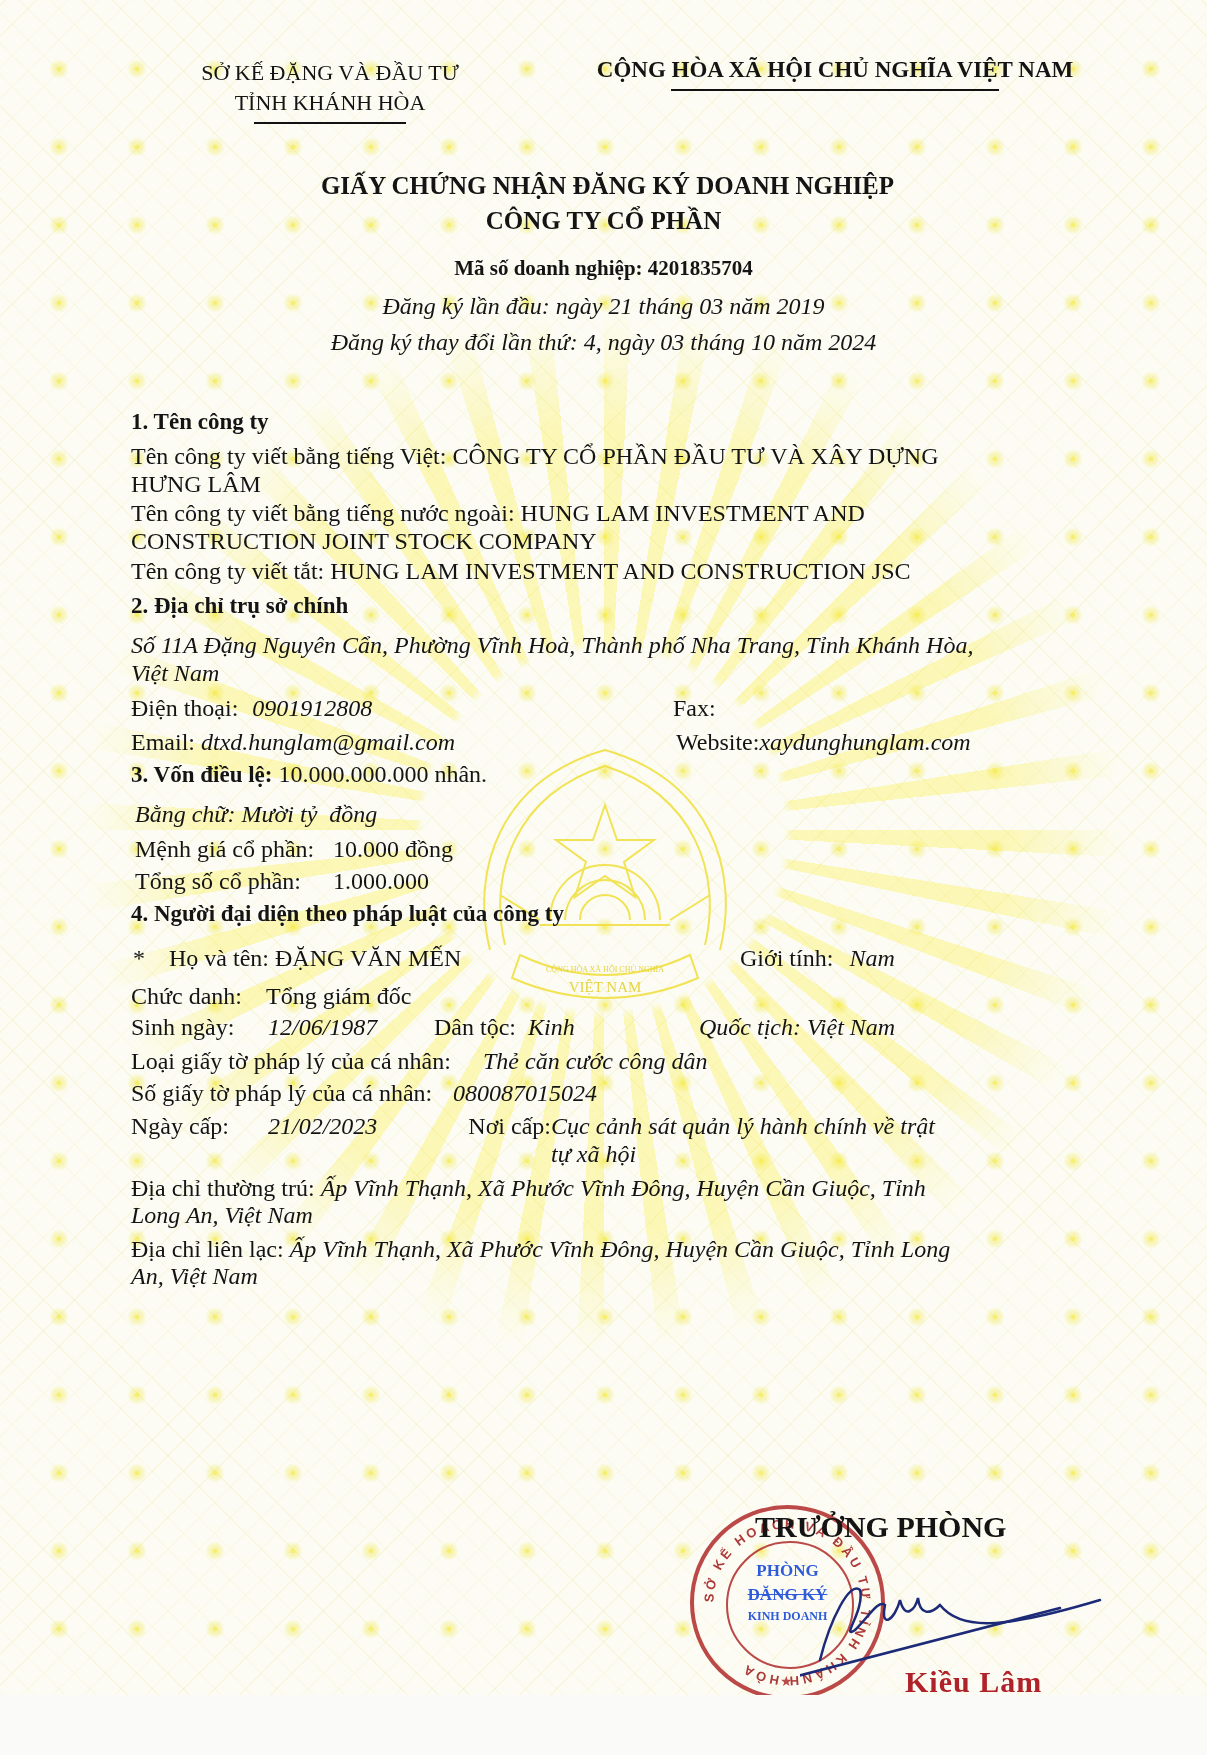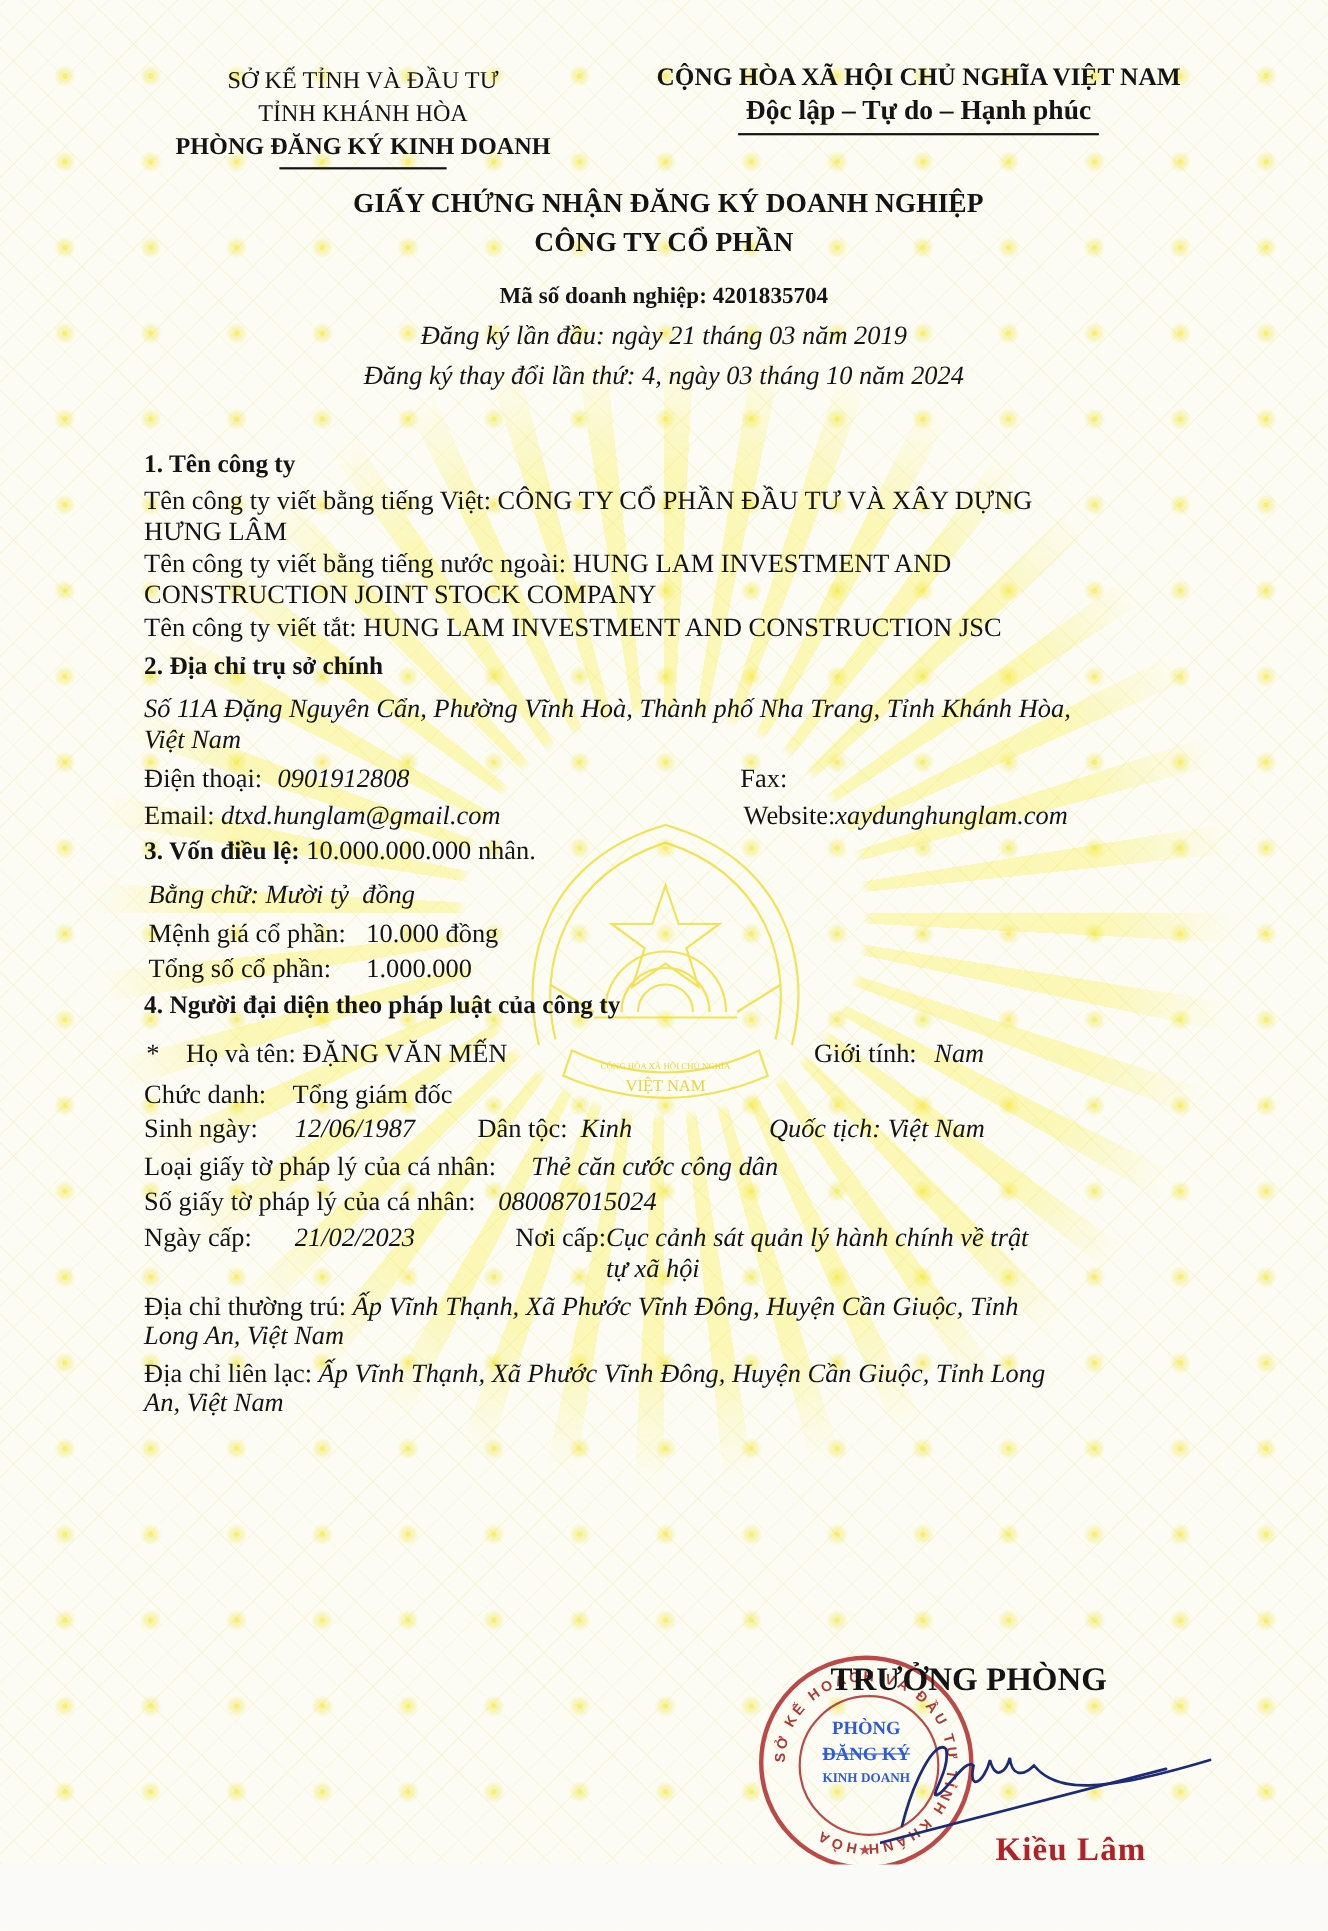--- a/index.html
+++ b/index.html
@@ -79,29 +79,27 @@
     <path d="M120 200 A 25 25 0 0 1 170 200"></path>
     <path d="M80 205 L 210 205"></path>
     <path d="M60 235 Q 145 275 230 235 L 238 258 Q 145 298 52 258 Z"></path>
     <path d="M40 175 L 80 200 M 250 175 L 210 200"></path>
   </g>
   <text x="145" y="252" text-anchor="middle" font-size="8" fill="#e6d440" font-family="Liberation Serif, serif">CỘNG HÒA XÃ HỘI CHỦ NGHĨA</text>
   <text x="145" y="272" text-anchor="middle" font-size="15" fill="#e6d440" font-family="Liberation Serif, serif">VIỆT NAM</text>
 </svg>
 
 <div class="abs hdr-left">
-  <div>SỞ KẾ TỈNH VÀ ĐẦU TƯ</div>
+  <div>SỞ KẾ ĐẶNG VÀ ĐẦU TƯ</div>
   <div>TỈNH KHÁNH HÒA</div>
-  <div class="l3">PHÒNG ĐĂNG KÝ KINH DOANH</div>
   <div class="rule"></div>
 </div>
 
 <div class="abs hdr-right">
   <div class="l1">CỘNG HÒA XÃ HỘI CHỦ NGHĨA VIỆT NAM</div>
-  <div class="l2">Độc lập – Tự do – Hạnh phúc</div>
   <div class="rule"></div>
 </div>
 
 <div class="abs title" style="top:172px;font-size:25px;padding-left:4px;">GIẤY CHỨNG NHẬN ĐĂNG KÝ DOANH NGHIỆP</div>
 <div class="abs title" style="top:207px;font-size:25px;">CÔNG TY CỔ PHẦN</div>
 <div class="abs title" style="top:256px;font-size:21px;">
   <span>Mã số doanh nghiệp:</span>
   <span>4201835704</span>
 </div>
 <div class="abs title ital" style="top:293px;font-size:24px;font-weight:normal;">Đăng ký lần đầu: ngày 21 tháng 03 năm 2019</div>

